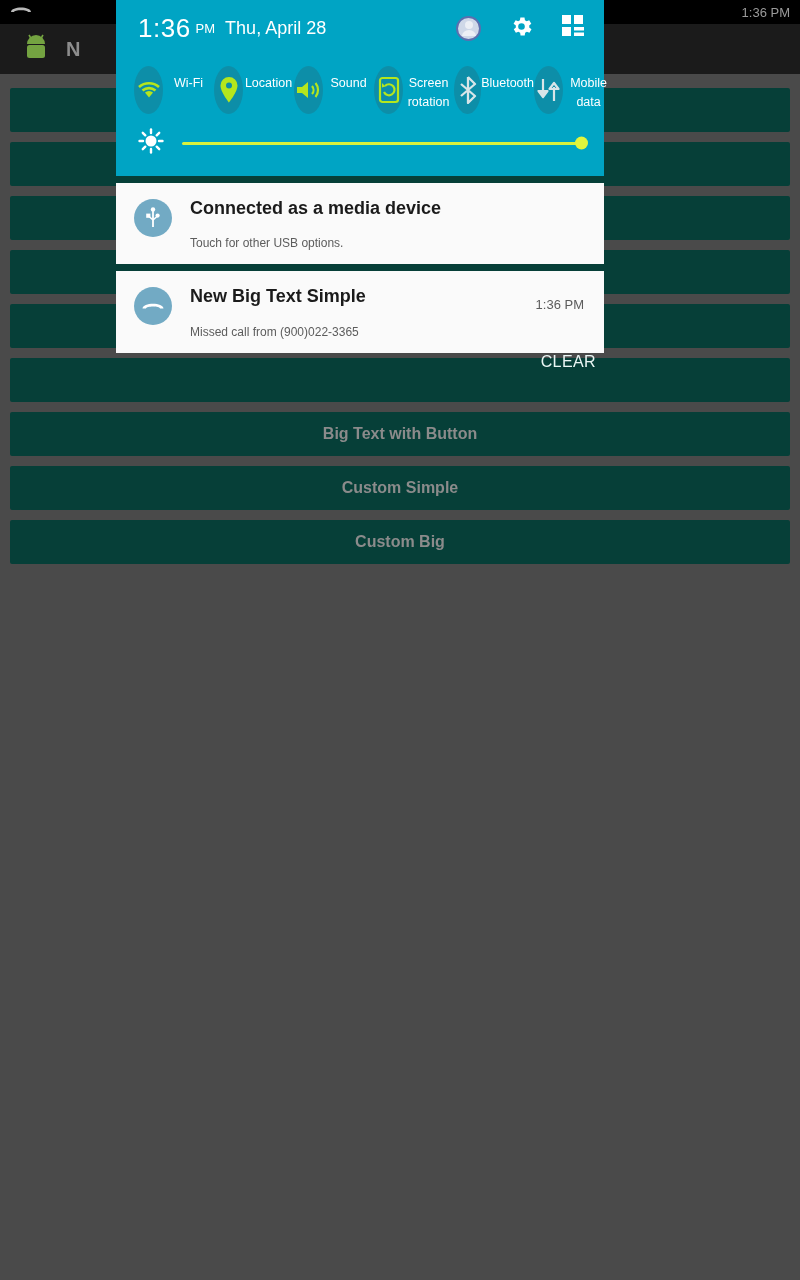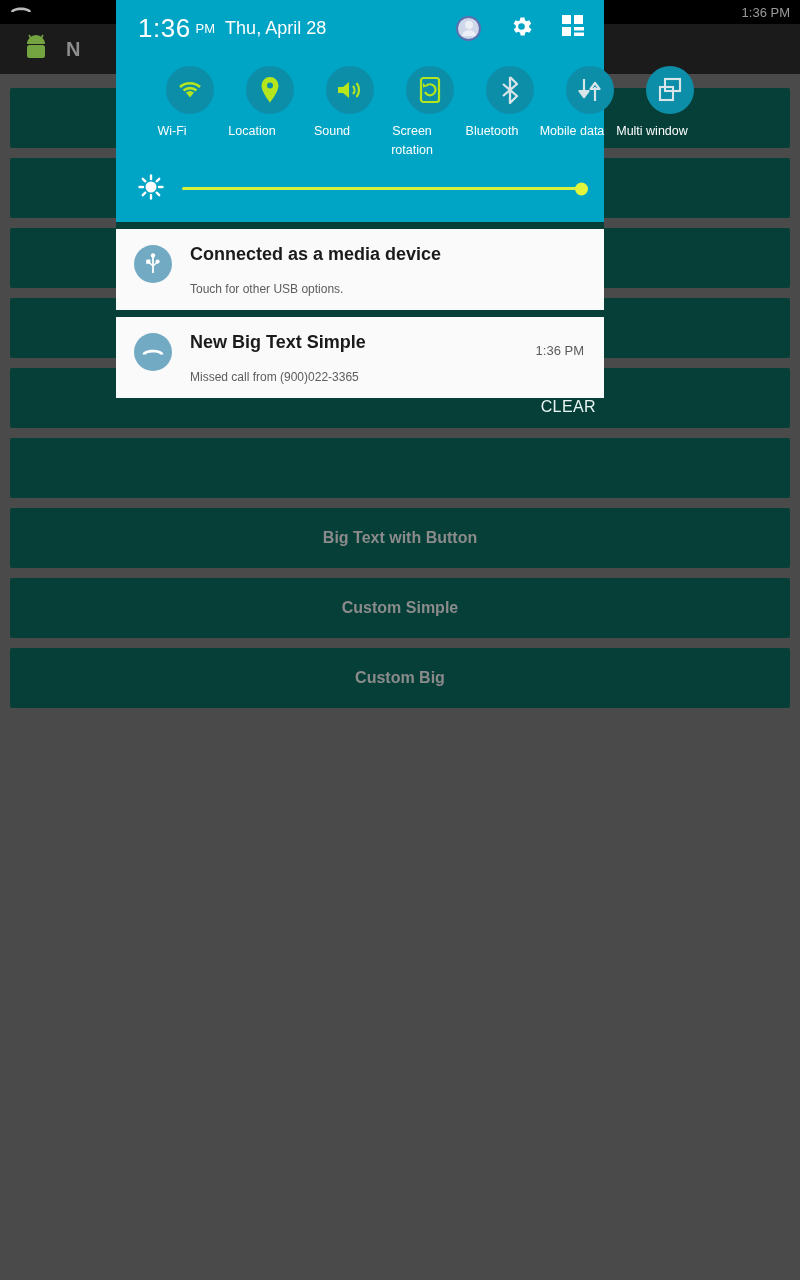--- a/index.html
+++ b/index.html
@@ -21,21 +21,21 @@
   .sb-left { display:flex; align-items:center; gap:6px; }
   .sb-clock { color:#9a9a9a; font-size:13px; }
   .app-bar {
     position:absolute; top:24px; left:0; width:800px; height:50px;
     background:#1b1b1b; display:flex; align-items:center; padding-left:22px; gap:16px;
   }
   .app-title { color:#8d8d8d; font-size:20px; font-weight:bold; white-space:nowrap; }
 
   .bg-buttons { position:absolute; top:88px; left:0; width:800px; }
   .bg-btn {
-    height:60px; margin:0 10px 10px 10px; background:#063f38;
+    height:44px; margin:0 10px 10px 10px; background:#063f38;
     display:flex; align-items:center; justify-content:center;
     color:#8b8b8b; font-size:16px; font-weight:bold; border-radius:2px;
   }
 
   
   .shade { position:absolute; top:0; left:80px; width:524px;padding-left:36px; }
   .qs-panel { background:#00a4c4; padding:0; }
 
   .qs-header {
     height:56px; display:flex; align-items:center;
@@ -49,21 +49,21 @@
   .avatar {
     width:25px; height:25px; border-radius:50%;
     background:#cfd8e8; border:2px solid #5b6fae;
     display:flex; align-items:center; justify-content:center; overflow:hidden;
   }
 
   .qs-toggles {
     display:flex; justify-content:space-between;
     padding:10px 18px 4px 18px;
   }
-  .qs-item { width:80px; display:flex; flex-direction:column; align-items:flex-end; }
+  .qs-item { width:80px; display:flex; flex-direction:row; align-items:flex-start; }
   .qs-circle {
     width:48px; height:48px; border-radius:50%;
     background:#0d8ea8; display:flex; align-items:center; justify-content:center;
   }
   .qs-label {
     margin-top:8px; color:#fff; font-size:12.5px; text-align:center;
     line-height:1.5; width:84px;
   }
 
   .qs-bright { display:flex; align-items:center; padding:10px 22px 18px 22px; gap:18px; }
@@ -237,29 +237,20 @@
         <div class="qs-item">
           <span class="qs-circle">
             <svg width="28" height="26" viewBox="0 0 28 26">
               <path d="M8 2 v14 M8 20 l-4.5 -6 h9z" stroke="#d8e5e8" stroke-width="2.2" fill="#d8e5e8" stroke-linejoin="round"></path>
               <path d="M19 24 v-14 M19 6 l4.5 6 h-9z" stroke="#d8e5e8" stroke-width="2.2" fill="none" stroke-linejoin="round"></path>
             </svg>
           </span>
           <span class="qs-label">Mobile data</span>
         </div>
 
-        <div class="qs-item">
-          <span class="qs-circle">
-            <svg width="26" height="26" viewBox="0 0 26 26">
-              <rect x="8" y="2" width="15" height="12" stroke="#d8e5e8" stroke-width="2.1" fill="none"></rect>
-              <rect x="3" y="10" width="13" height="13" stroke="#d8e5e8" stroke-width="2.1" fill="none"></rect>
-            </svg>
-          </span>
-          <span class="qs-label">Multi window</span>
-        </div>
       </div>
 
       <div class="qs-bright">
         <span>
           <svg width="26" height="26" viewBox="0 0 26 26">
             <circle cx="13" cy="13" r="5.5" fill="#fff"></circle>
             <g stroke="#fff" stroke-width="2.4" stroke-linecap="round">
               <line x1="13" y1="1.5" x2="13" y2="5"></line>
               <line x1="13" y1="21" x2="13" y2="24.5"></line>
               <line x1="1.5" y1="13" x2="5" y2="13"></line>

